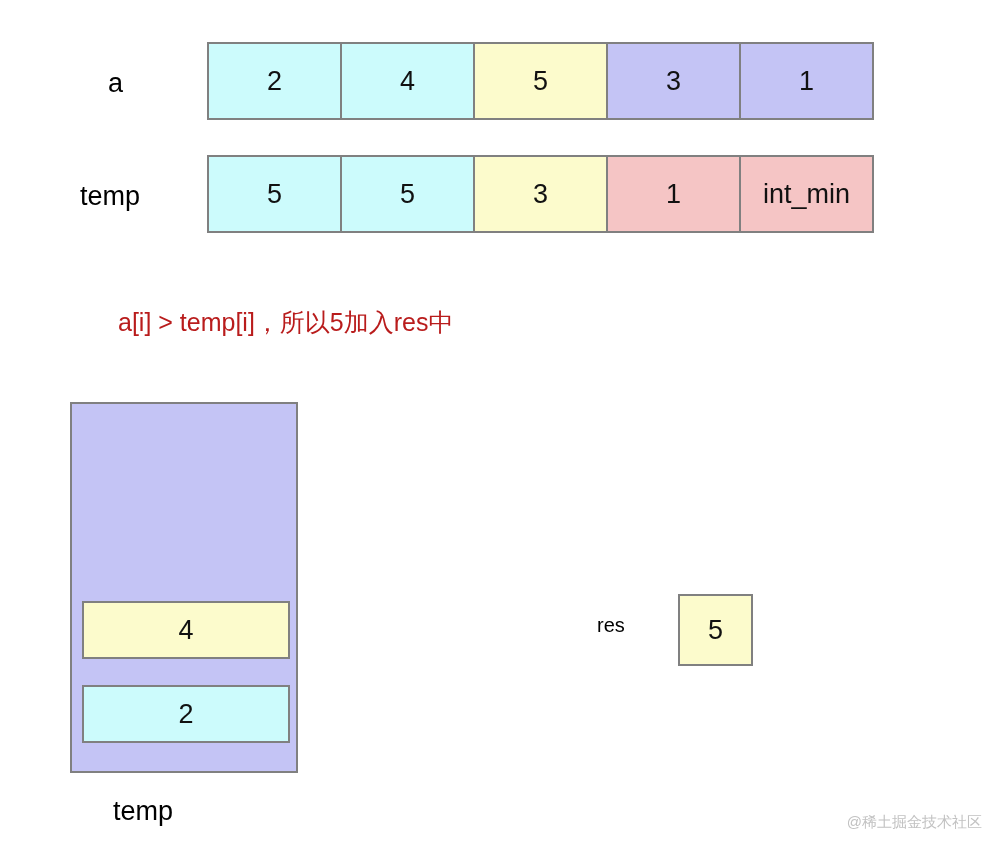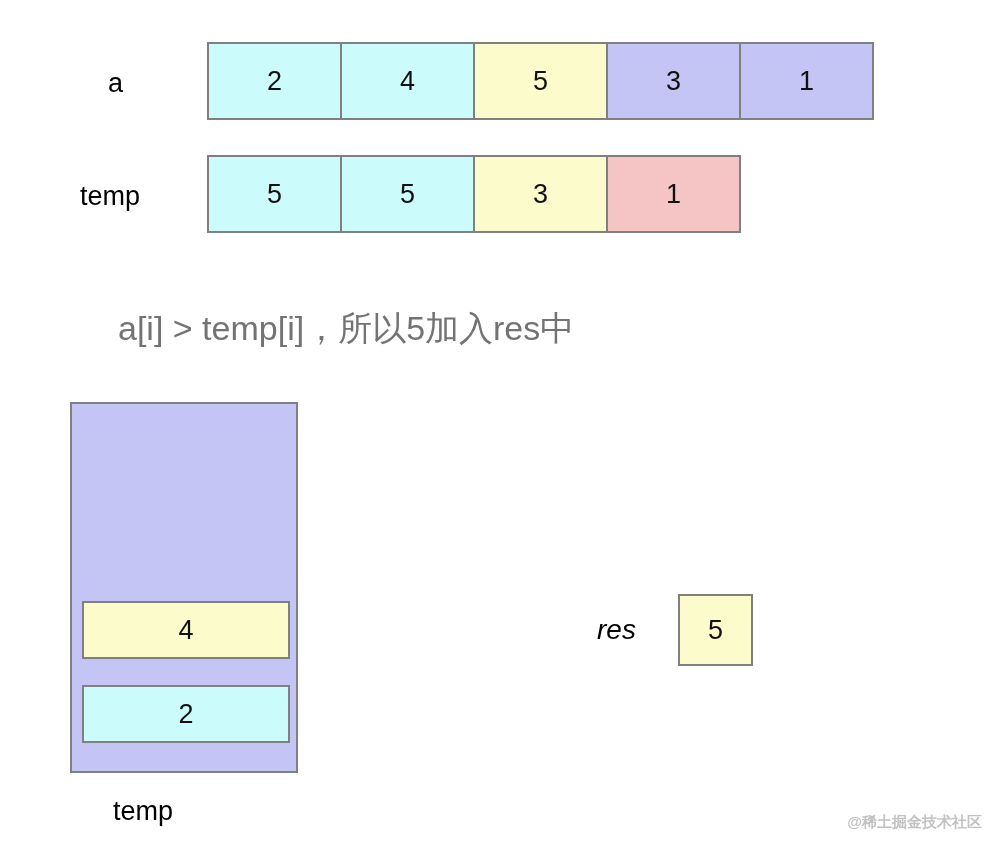--- a/index.html
+++ b/index.html
@@ -54,22 +54,22 @@
     white-space: nowrap;
   }
   #label-a    { left: 108px; top: 68px; }
   #label-temp { left: 80px;  top: 181px; text-align: center; }
 
   
   #caption {
     position: absolute;
     left: 118px;
     top: 306px;
-    font-size: 34px;
-    color: #737373;
+    font-size: 25px;
+    color: #b91c1c;
     white-space: nowrap;
     font-family: "Liberation Sans", "DejaVu Sans", sans-serif;
   }
 
   
   #stack-box {
     position: absolute;
     left: 70px;
     top: 402px;
     width: 228px;
@@ -95,43 +95,41 @@
     color: #000;
     transform: translateX(-50%);
     white-space: nowrap;
   }
 
   
   #res-label {
     position: absolute;
     left: 597px;
     top: 614px;
-    font-size: 28px;
+    font-size: 20px;
     color: #000;
     white-space: nowrap;
-    font-style: italic;
   }
   #res-box {
     position: absolute;
     left: 678px;
     top: 594px;
     width: 75px;
     height: 72px;
   }
 
   
   #watermark {
     position: absolute;
     right: 18px;
     bottom: 14px;
     font-size: 15px;
     color: #c2c2c2;
     white-space: nowrap;
     font-family: "Liberation Sans", "DejaVu Sans", sans-serif;
-    font-weight: bold;
   }
 </style>
 </head>
 <body>
 
 <div class="row-label" id="label-a">a</div>
 
 <div class="array-row" id="row-a">
   <div class="cell c-cyan">2</div>
   <div class="cell c-cyan">4</div>
@@ -140,20 +138,21 @@
   <div class="cell c-purple">1</div>
 </div>
 
 <div class="row-label" id="label-temp">temp</div>
 
 <div class="array-row" id="row-temp">
   <div class="cell c-cyan">5</div>
   <div class="cell c-cyan">5</div>
   <div class="cell c-yellow">3</div>
   <div class="cell c-pink">1</div>
+  <div class="cell c-pink">int_min</div>
 </div>
 
 <div id="caption">a[i] &gt; temp[i]，所以5加入res中</div>
 
 <div id="stack-box">
   <div class="cell c-yellow stack-item" id="stack-item-0">4</div>
   <div class="cell c-cyan stack-item" id="stack-item-1">2</div>
 </div>
 
 <div id="stack-label">temp</div>

